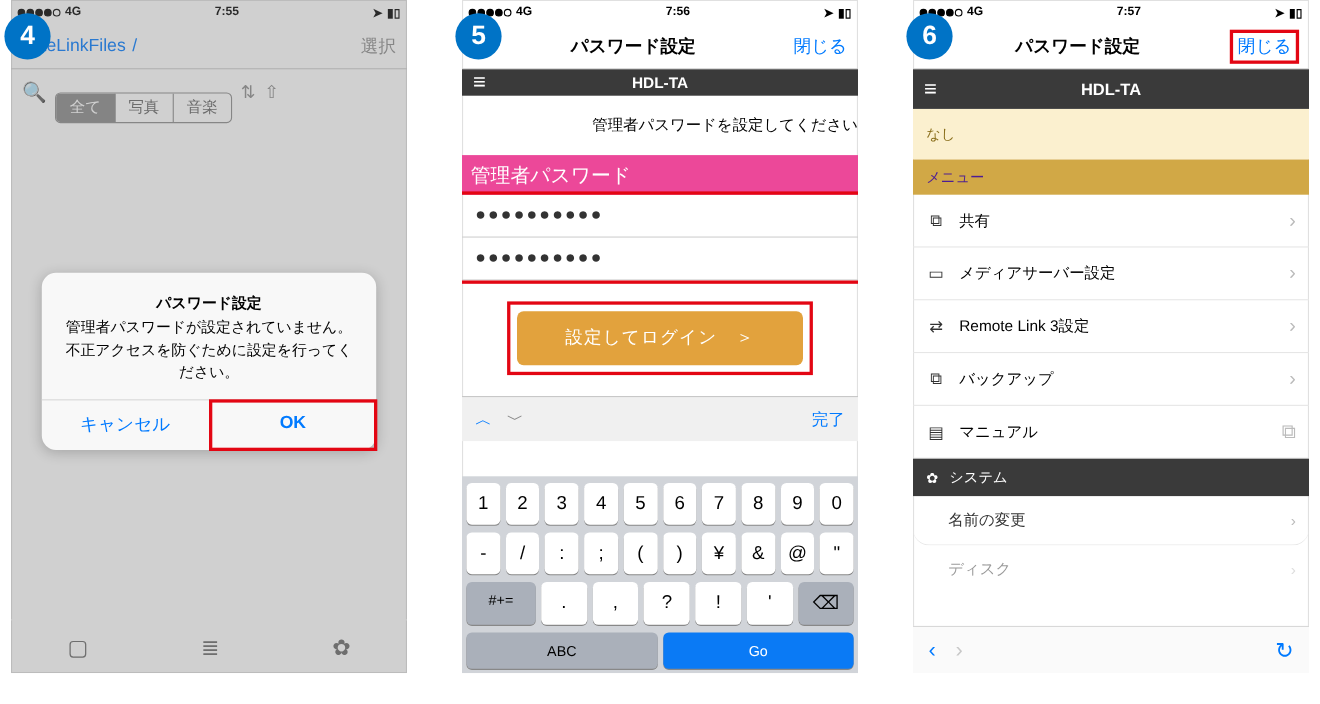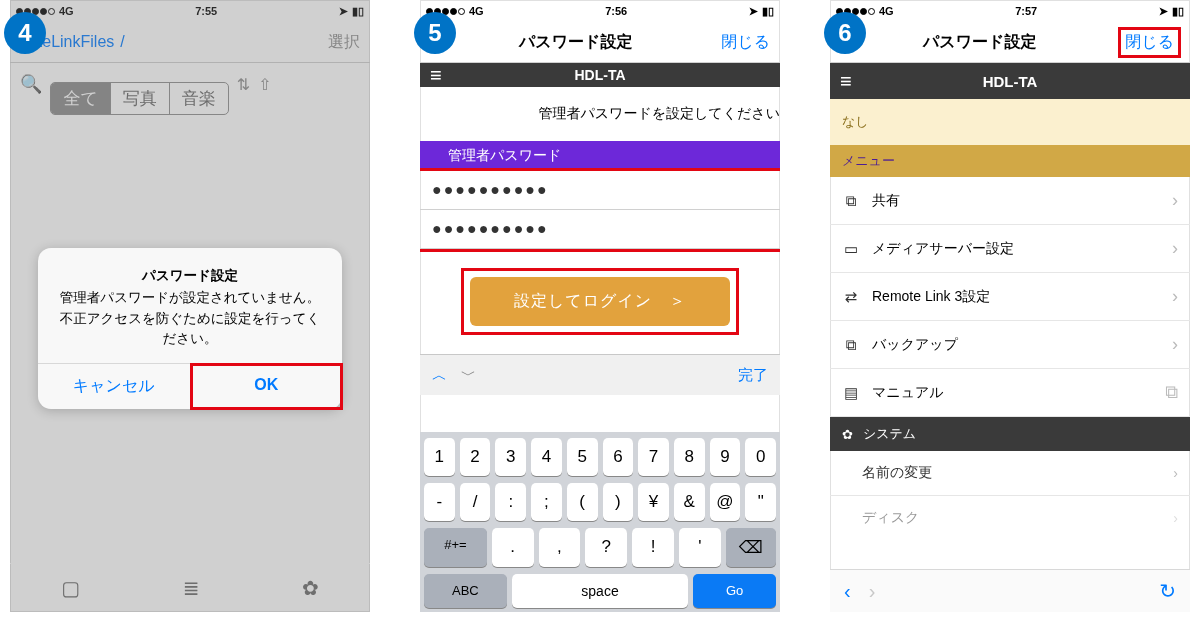--- a/index.html
+++ b/index.html
@@ -41,21 +41,21 @@
   
   .dim-overlay {
     position:absolute; inset:0; background:rgba(120,120,120,0.35);
   }
   .toolbar1 {
     height:42px; display:flex; align-items:center; gap:8px; padding:0 10px;
   }
   .search-glyph { color:#8e8e8e; font-size:18px; }
   .seg {
     display:flex; border:1px solid #8e8e8e; border-radius:5px; overflow:hidden;
-    font-size:17px;
+    font-size:14px;
     margin-top:28px;
   }
   .seg div { padding:4px 12px; border-right:1px solid #8e8e8e; color:#666;}
   .seg div:last-child{border-right:none;}
   .seg .sel { background:#8a8a8a; color:#fff; }
   .sort-ico, .export-ico { color:#8e8e8e; font-size:16px; }
 
   .dialog {
     position:absolute; top:248px; left:28px; right:28px;
     background:#f8f8f8; border-radius:13px; z-index:40;
@@ -81,21 +81,21 @@
   
   .hdl-bar {
     background:#3a3a3a; color:#fff; height:36px; display:flex;
     align-items:center; justify-content:center; font-size:15px; font-weight:600;
     position:relative;
   }
   .hdl-bar.half { height:24px; font-size:14px; justify-content:center;}
   .hdl-bar .ham { position:absolute; left:10px; font-size:20px; }
   .prompt2 { padding:18px 0; text-align:right; font-size:14px; }
   .field-label {
-    background:#6d28d9; color:#fff; font-size:14px; padding:6px 28px;
+    background:#ec4899; color:#fff; font-size:18px; padding:6px 8px;
   }
   .pw-row {
     border-bottom:1px solid #d0d0d0; padding:10px 12px; font-size:16px;
     letter-spacing:2px; color:#333;
   }
   .big-btn-wrap { padding:22px 44px; }
   .big-btn {
     background:#e2a23d; color:#fff; border-radius:6px; text-align:center;
     padding:14px 0; font-size:16px; letter-spacing:1px;
   }
@@ -142,20 +142,21 @@
   .menu-row .ic { width:18px; text-align:center; font-size:15px; color:#333;}
   .menu-row .chev { color:#bbb; font-size:18px;}
   .sys-bar {
     background:#3a3a3a; color:#fff; font-size:13px; padding:8px 12px;
     display:flex; align-items:center; gap:10px;
   }
   .sub-row {
     display:flex; align-items:center; justify-content:space-between;
     padding:13px 12px 13px 32px; border-bottom:1px solid #e6e6e6; font-size:14px;
     color:#333;
+    border-radius:15px;
   }
   .bottombar3 {
     position:absolute; bottom:0; left:0; right:0; height:42px;
     border-top:1px solid #d8d8d8; display:flex; align-items:center;
     justify-content:space-between; padding:0 14px; font-size:20px; background:#fafafa;
   }
 
   .redbox { outline:3px solid #e30613; outline-offset:-2px; }
   .redbox2 { outline:3px solid #e30613; outline-offset:0; }
 </style>
@@ -305,21 +306,20 @@
       <div class="kkey dark wide1">#+=</div>
       <div class="kkey">.</div>
       <div class="kkey">,</div>
       <div class="kkey">?</div>
       <div class="kkey">!</div>
       <div class="kkey">'</div>
       <div class="kkey dark bk">⌫</div>
     </div>
     <div class="krow" style="margin-bottom:0;">
       <div class="kkey dark wide1">ABC</div>
-      <div class="kkey space">space</div>
       <div class="kkey go wide1">Go</div>
     </div>
   </div>
 </div>
 
 <div class="phone phone3">
   <div class="statusbar">
     <div class="left">
       <div class="sig-dots">
           <span class="f"></span>

